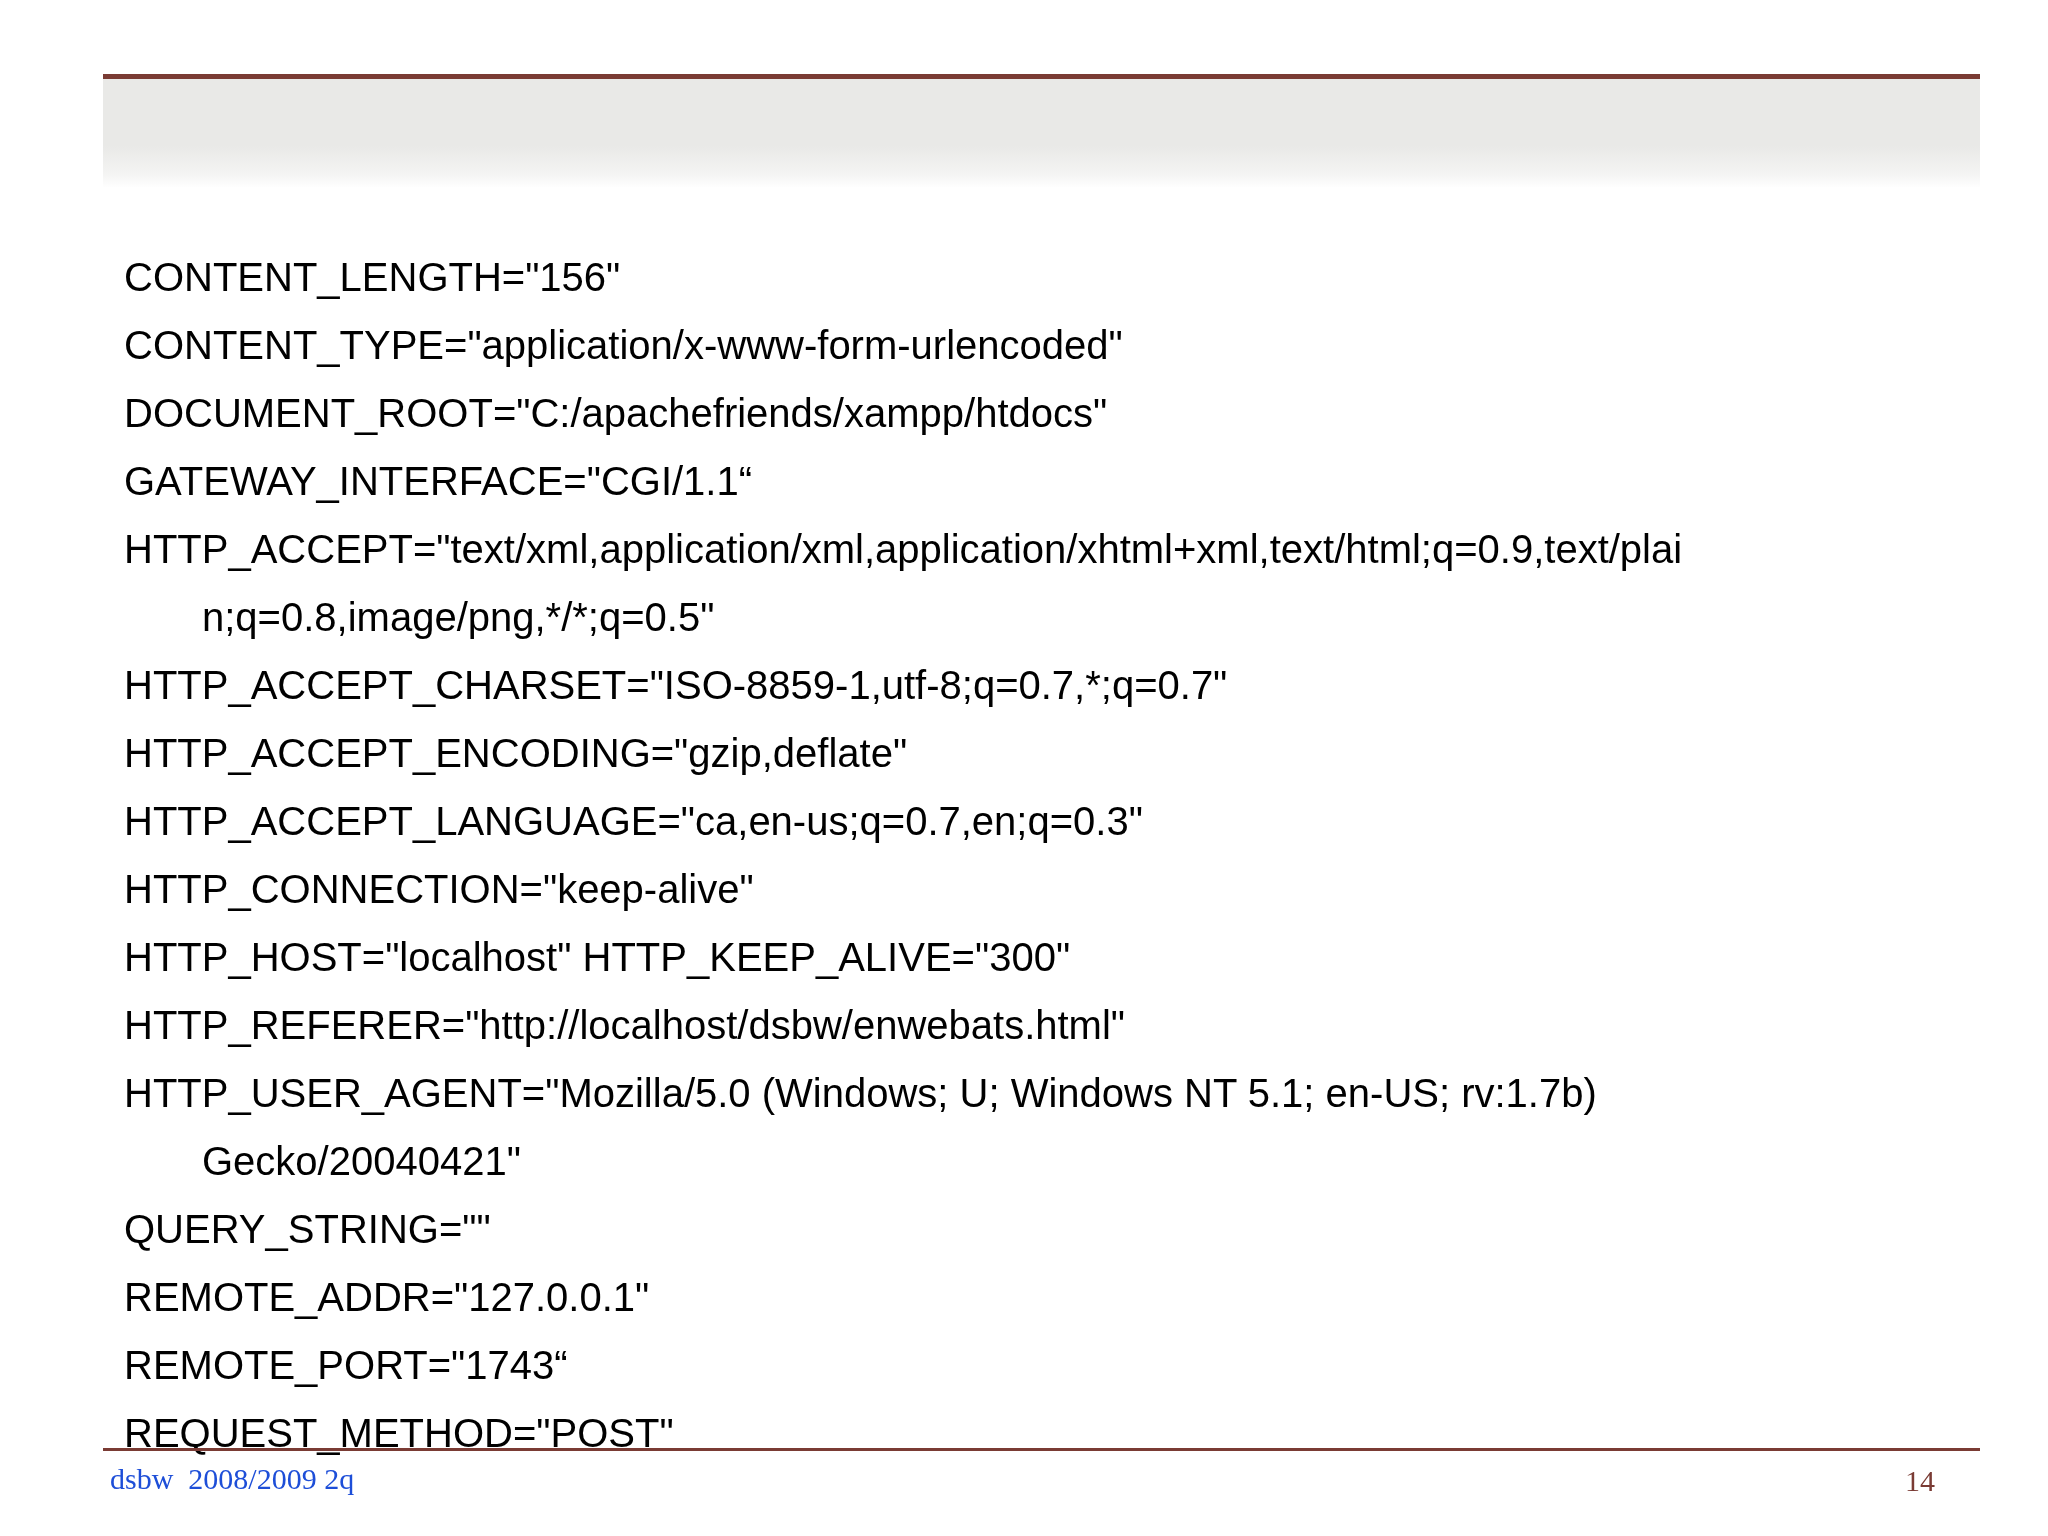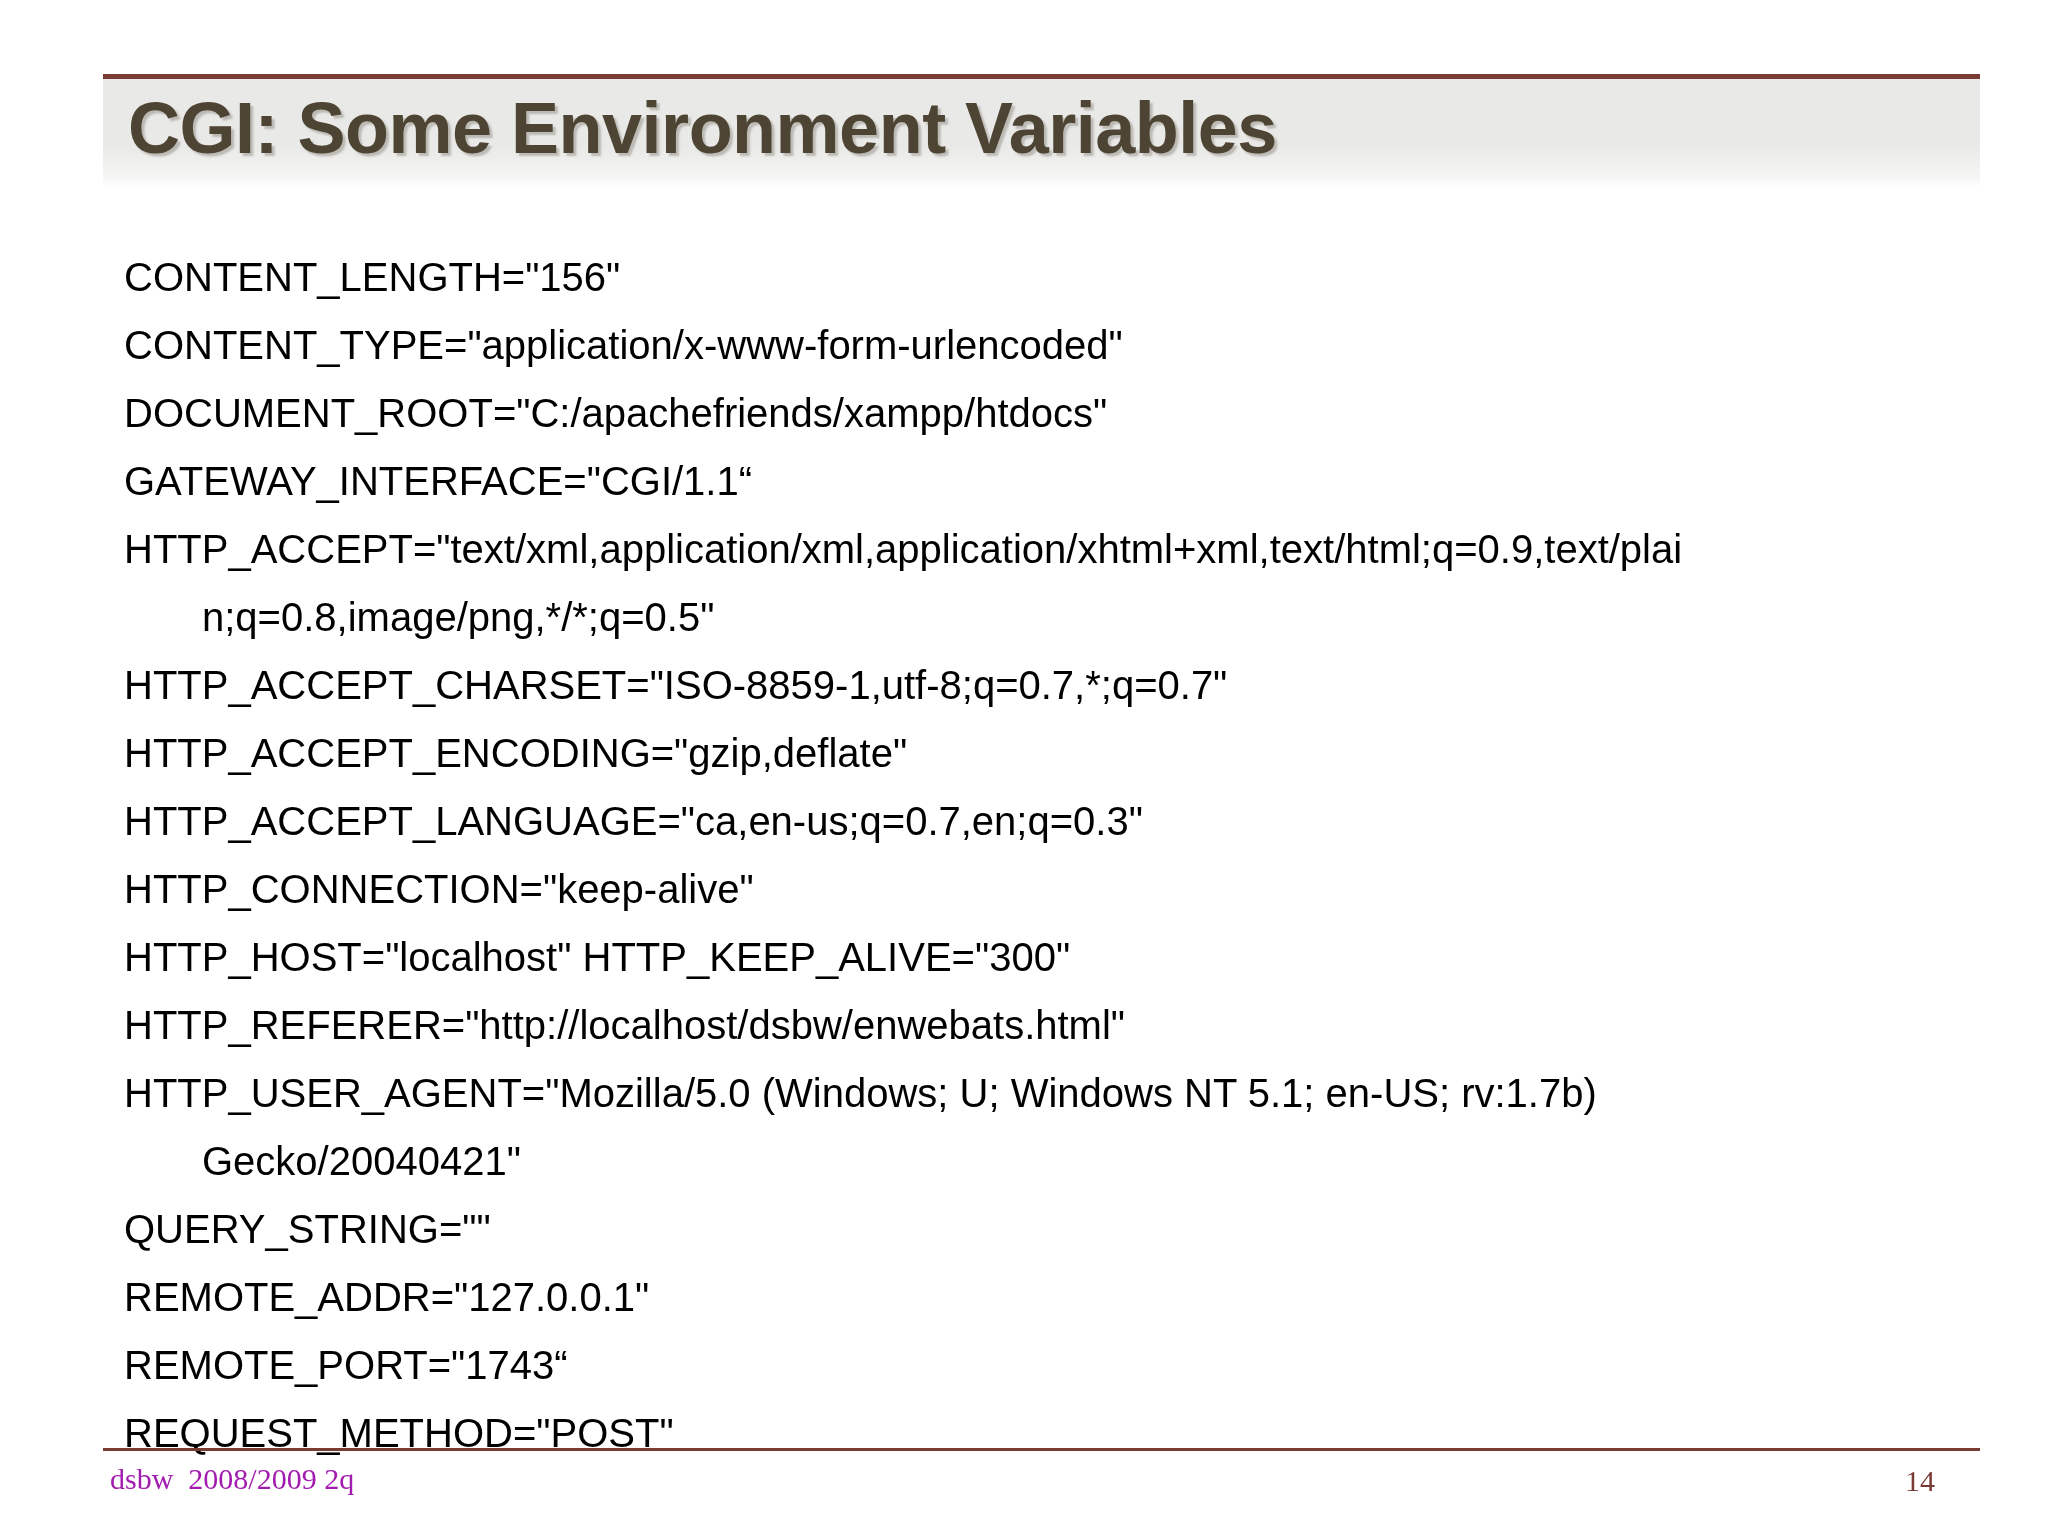--- a/index.html
+++ b/index.html
@@ -79,21 +79,21 @@
     height: 0;
     border-top: 3px solid #7a3b34;
   }
 
   .footer-left {
     position: absolute;
     left: 110px;
     top: 1462px;
     font-family: "Liberation Serif", serif;
     font-size: 30px;
-    color: #a21caf;
+    color: #1d4ed8;
     white-space: pre;
   }
 
   .footer-right {
     position: absolute;
     left: 1880px;
     top: 1464px;
     width: 80px;
     text-align: center;
     font-family: "Liberation Serif", serif;
@@ -102,21 +102,20 @@
     color: #7a3b34;
   }
 </style>
 </head>
 <body>
 
 <div class="slide">
 
   <div class="title-band"></div>
 
-  <div class="slide-title">CGI: Some Environment Variables</div>
 
   <div class="body-area">
       <div class="env-line"><span>CONTENT_LENGTH="156"</span></div>
       <div class="env-line"><span>CONTENT_TYPE="application/x-www-form-urlencoded"</span></div>
       <div class="env-line"><span>DOCUMENT_ROOT="C:/apachefriends/xampp/htdocs"</span></div>
       <div class="env-line"><span>GATEWAY_INTERFACE="CGI/1.1“</span></div>
       <div class="env-line"><span>HTTP_ACCEPT="text/xml,application/xml,application/xhtml+xml,text/html;q=0.9,text/plai</span><span class="cont">n;q=0.8,image/png,*/*;q=0.5"</span></div>
       <div class="env-line"><span>HTTP_ACCEPT_CHARSET="ISO-8859-1,utf-8;q=0.7,*;q=0.7"</span></div>
       <div class="env-line"><span>HTTP_ACCEPT_ENCODING="gzip,deflate"</span></div>
       <div class="env-line"><span>HTTP_ACCEPT_LANGUAGE="ca,en-us;q=0.7,en;q=0.3"</span></div>

